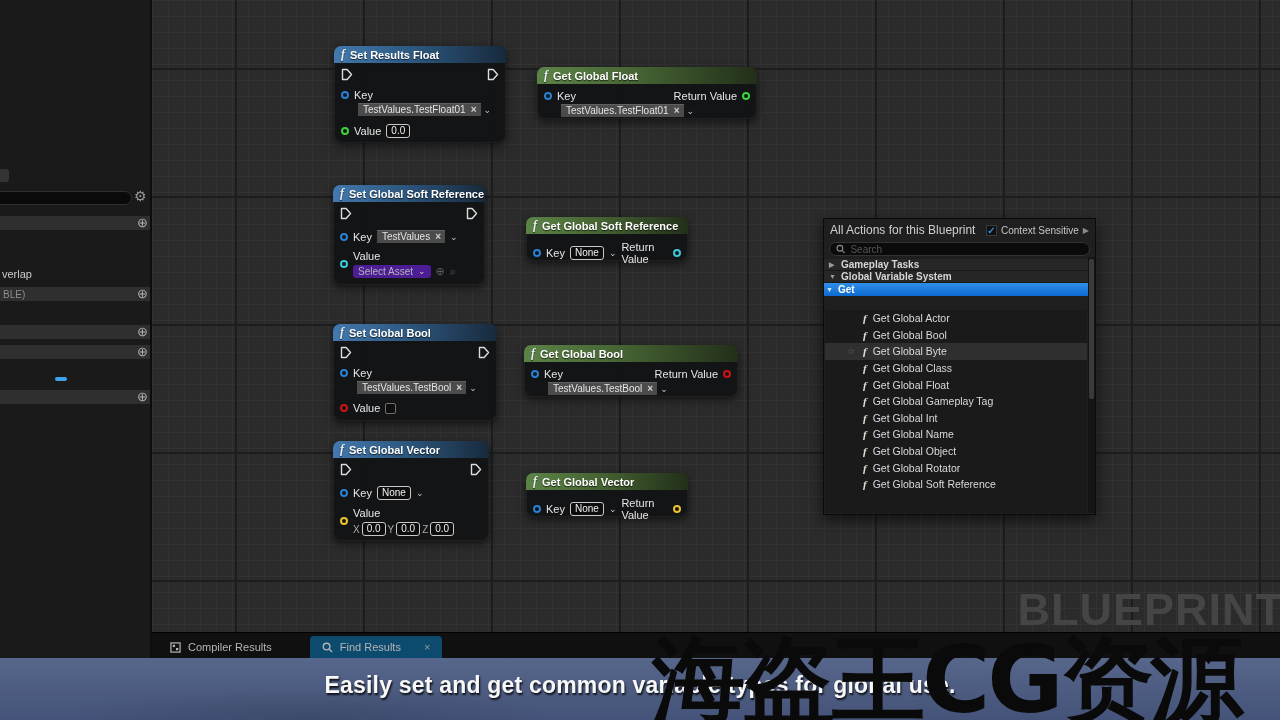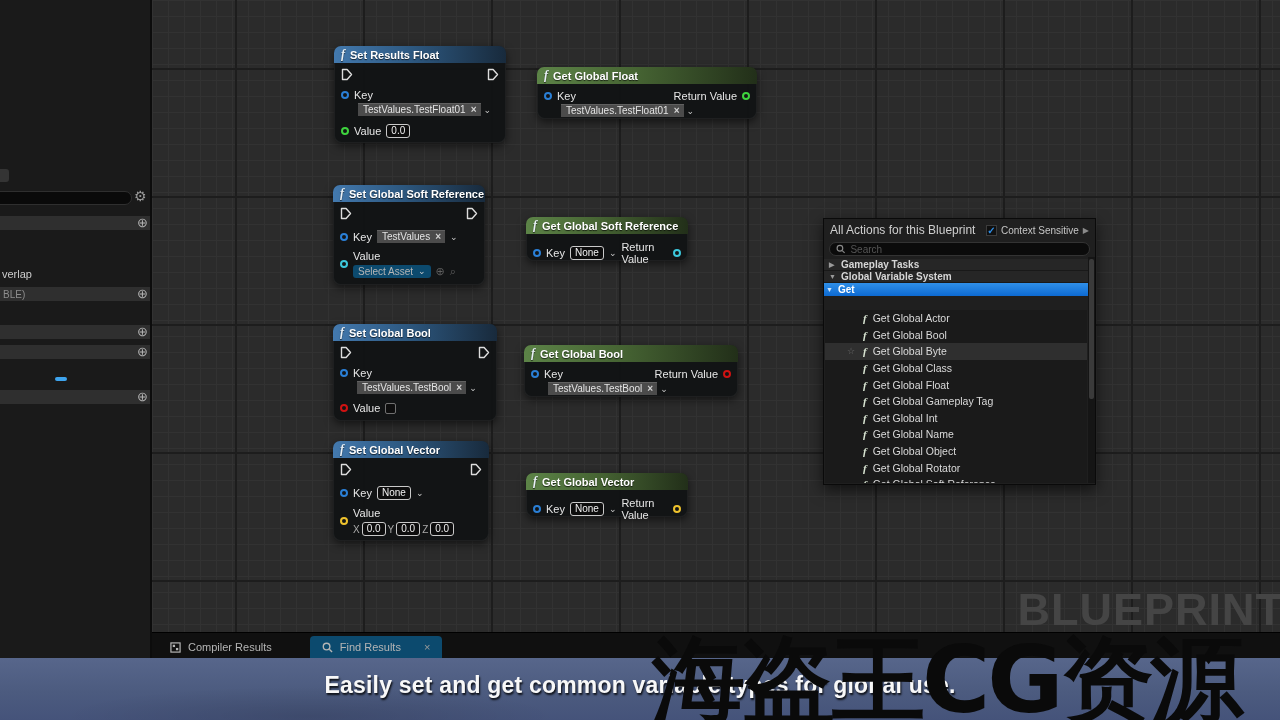--- a/index.html
+++ b/index.html
@@ -53,29 +53,29 @@
   .pin-soft   { border-color:#3cc8dc; }
   .execpin svg { display:block; }
   .tagpill { background:#4b4b4b; border-radius:0; padding:1px 4px 1px 5px; font-size:10px; color:#e3e3e3;
              display:inline-flex; gap:5px; align-items:flex-end; box-shadow:inset 0 1px 0 rgba(255,255,255,.12);
              white-space:nowrap; }
   .tagx { color:#d3d3d3; font-size:10px; font-weight:bold; line-height:10px; }
   .chev { color:#c9c9c9; font-size:9px; }
   .numbox { background:#0d0d0d; border:1px solid #c9c9c9; border-radius:3px; padding:0 4px; font-size:10px;
             color:#efefef; height:14px; line-height:12px; }
   .checkbox { width:11px; height:11px; background:#0e0e0e; border:1px solid #707070; border-radius:2px; }
-  .assetbox { background:#0c4a6e; border-radius:3px; padding:1px 5px; font-size:10px; color:#b5b5b5;
+  .assetbox { background:#4c1d95; border-radius:3px; padding:1px 5px; font-size:10px; color:#b5b5b5;
               display:inline-flex; gap:5px; white-space:nowrap; }
   .ghost { color:#5e5e5e; font-size:11px; }
   .vlabel { color:#a9a9a9; font-size:10px; }
   .align-top { align-items:flex-start; }
   .col { display:flex; flex-direction:column; gap:3px; }
 
   
-  .panel { position:absolute; left:823px; top:218px; width:273px; height:267px; background:#1f1f1f;
+  .panel { position:absolute; left:823px; top:218px; width:273px; height:297px; background:#1f1f1f;
            border:1px solid #0a0a0a; box-shadow:0 5px 14px rgba(0,0,0,.6); z-index:10; font-size:10px; }
   .panel-h { display:flex; align-items:center; padding:4px 6px 3px 6px; gap:4px; }
   .panel-title { font-size:12px; color:#cfcfcf; flex:1; white-space:nowrap; }
   .cs { display:flex; align-items:center; gap:4px; font-size:10px; color:#c5c5c5; white-space:nowrap; }
   .cbox { width:11px; height:11px; background:#101010; border:1px solid #3c3c3c; color:#2f8fe8;
           font-size:10px; font-weight:bold; line-height:10px; text-align:center; }
   .cs-arrow { color:#8a8a8a; font-size:8px; }
   .psearch { margin:2px 5px 3px 5px; height:14px; background:#0b0b0b; border:1px solid #333;
              border-radius:8px; display:flex; align-items:center; gap:5px; padding:0 6px; }
   .psearch input { background:none; border:none; outline:none; color:#bbb; font-size:10px; width:100%;

